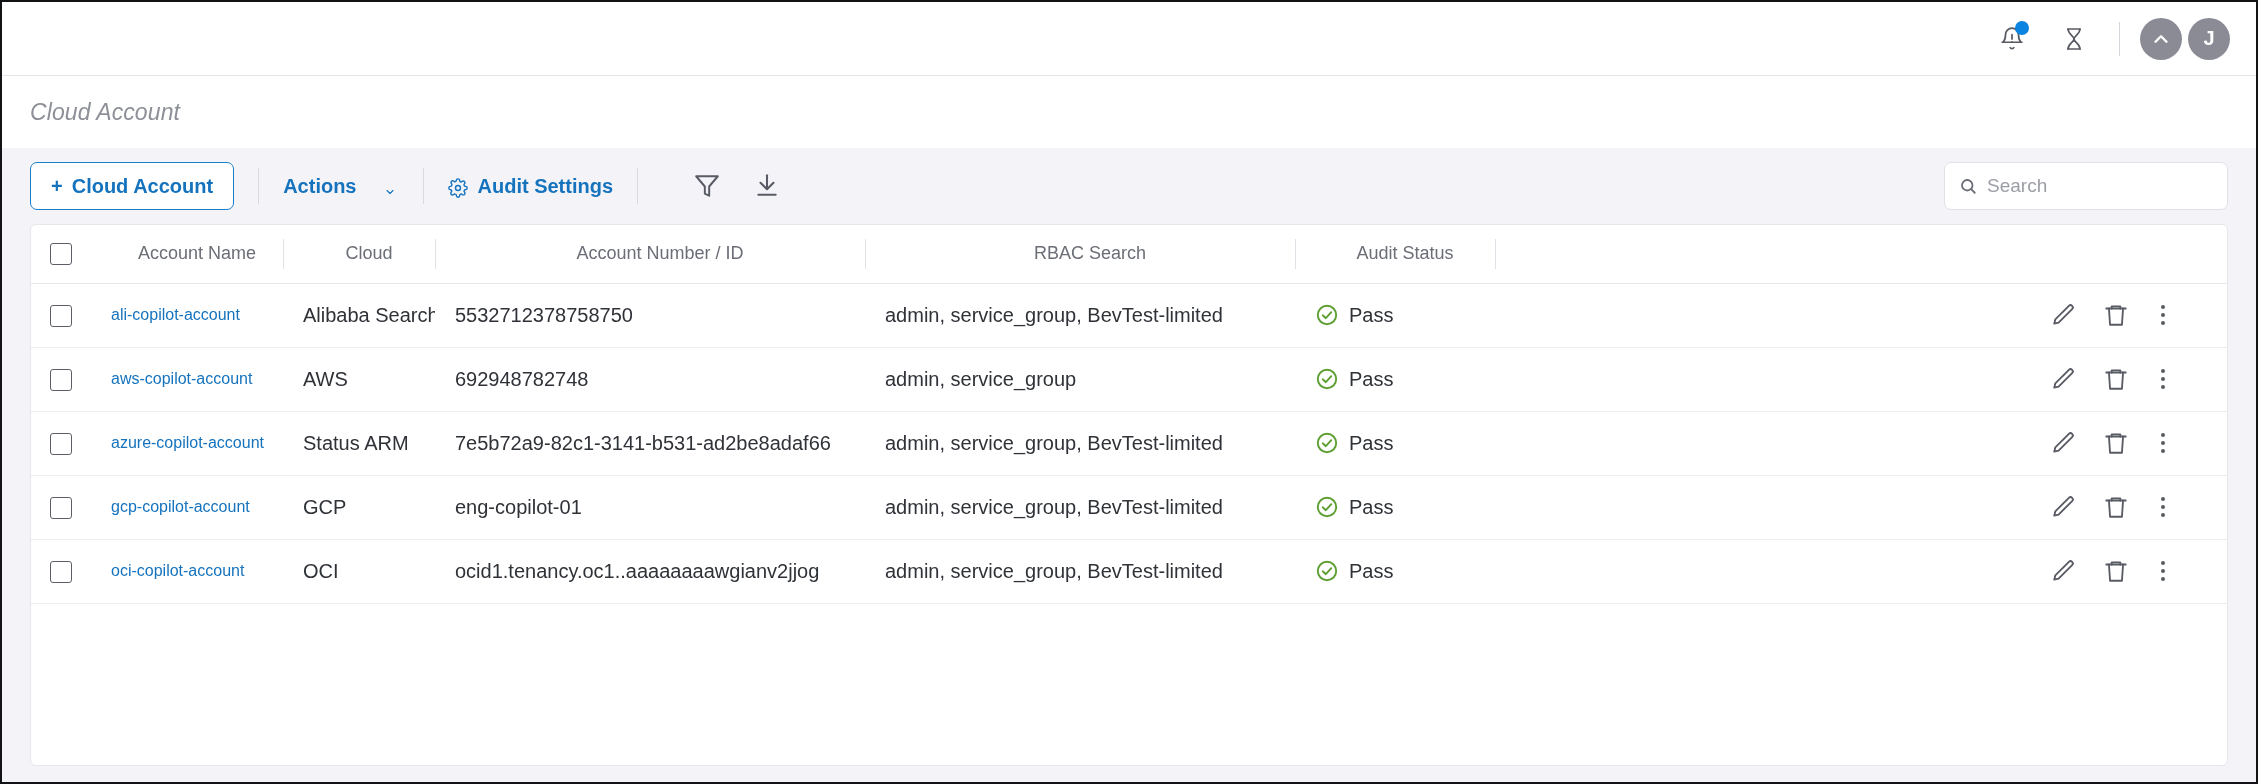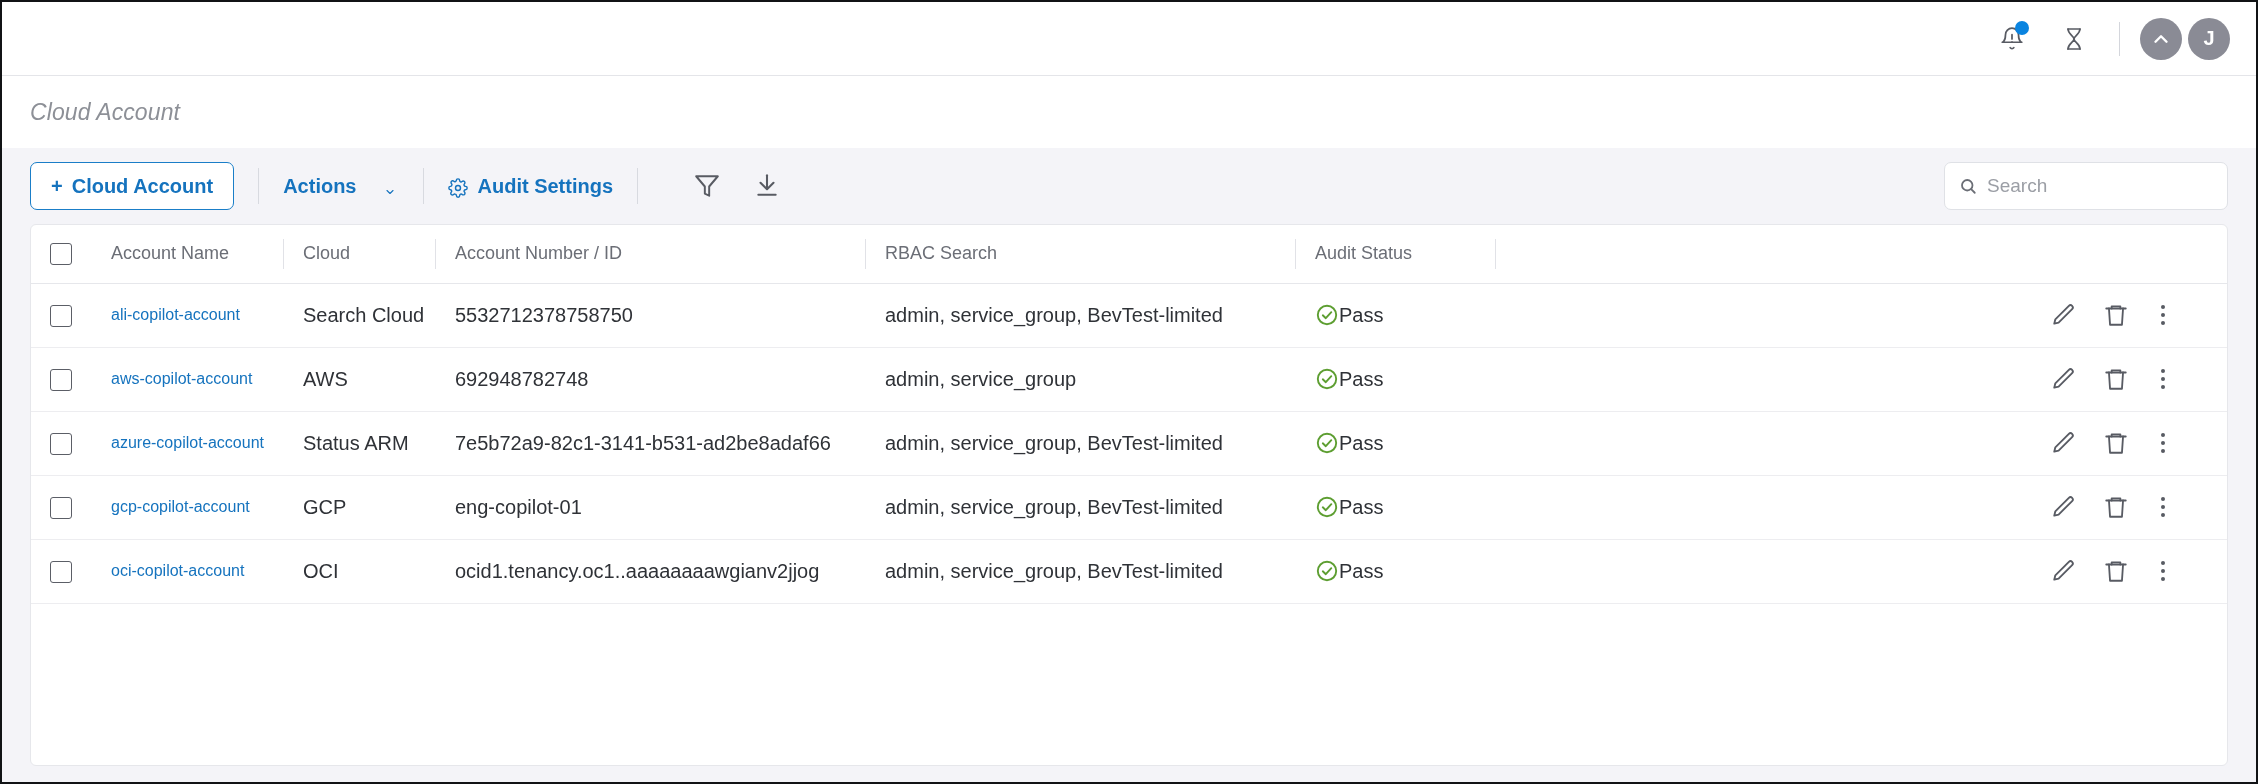--- a/index.html
+++ b/index.html
@@ -221,21 +221,21 @@
   .c-check { width: 60px; text-align: center; }
   .c-name  { width: 192px; }
   .c-cloud { width: 152px; }
   .c-num   { width: 430px; }
   .c-rbac  { width: 430px; }
   .c-audit { width: 200px; }
   .c-spacer{ width: auto; }
   .c-act   { width: 176px; }
 
   .cell-pad { padding-left: 20px; }
-  .hdr-pad  { padding-left: 20px; }
+  .hdr-pad  { padding-left: 20px; text-align: center; }
 
   .cbx {
     width: 22px;
     height: 22px;
     border: 1.8px solid #5b5e66;
     border-radius: 3px;
     background: #fff;
     display: inline-block;
     vertical-align: middle;
     cursor: pointer;
@@ -246,20 +246,21 @@
     text-decoration: none;
     cursor: pointer;
     display: block;
     overflow: hidden;
     white-space: nowrap;
     width: 172px;
   }
   .status {
     display: flex;
     align-items: center;
+    gap: 10px;
     padding-left: 20px;
   }
   .status-label { font-size: 20px; color: #2f3237; }
   .row-actions {
     display: flex;
     align-items: center;
     justify-content: flex-start;
     gap: 26px;
     color: #585b63;
   }
@@ -402,21 +403,21 @@
             <th class="divided"></th>
             <th></th>
           </tr>
         </thead>
         <tbody>
             <tr>
               <td style="text-align:center;"><span class="cbx"></span></td>
               <td class="cell-pad">
                 <a class="acct-link">ali-copilot-account</a>
               </td>
-              <td class="cell-pad">Search Cloud</td>
+              <td class="cell-pad">Alibaba Search</td>
               <td class="cell-pad">5532712378758750</td>
               <td class="cell-pad">admin, service_group, BevTest-limited</td>
               <td>
                 <div class="status">
                   <span style="display:flex;">
                     <svg width="24" height="24" viewBox="0 0 24 24" fill="none" stroke="#5d9e31" stroke-width="1.9" stroke-linecap="round" stroke-linejoin="round">
                       <circle cx="12" cy="12" r="9.2"></circle>
                       <polyline points="7.8 12.3 10.8 15.2 16.3 9.2"></polyline>
                     </svg>
                   </span>

